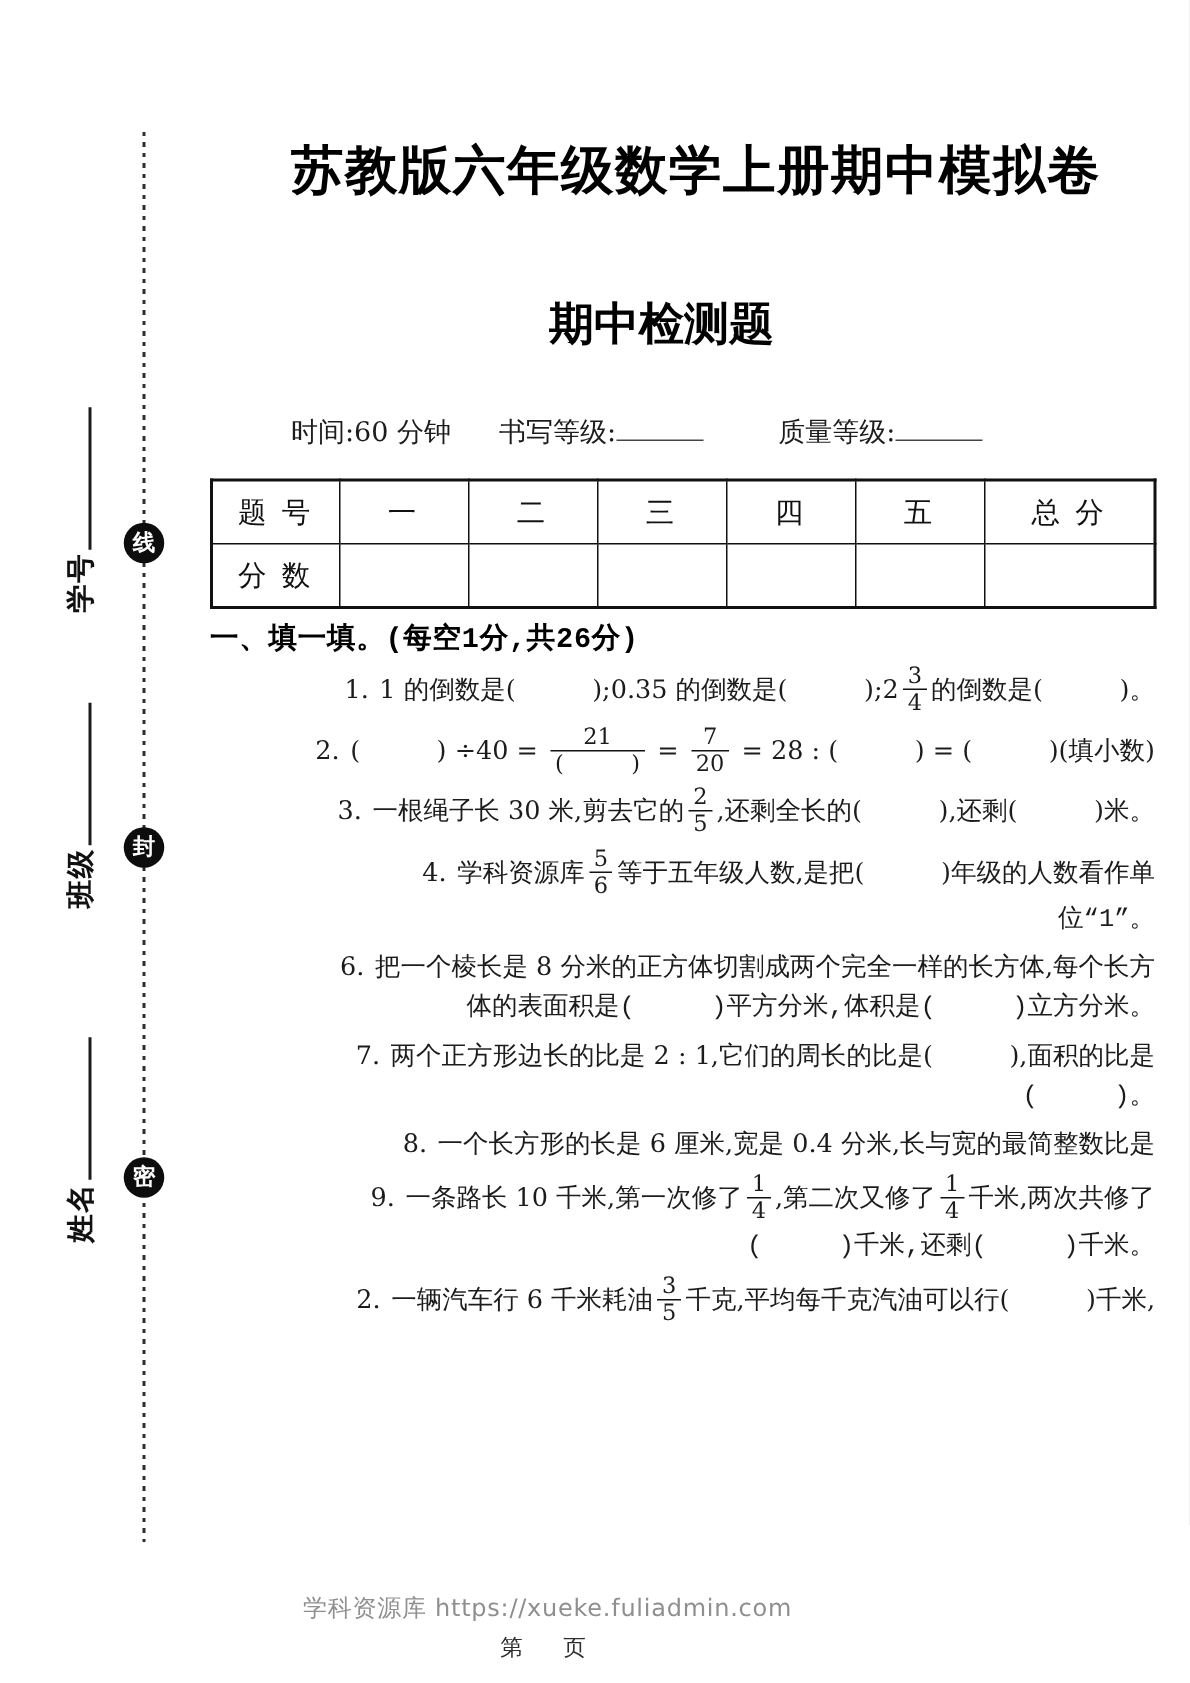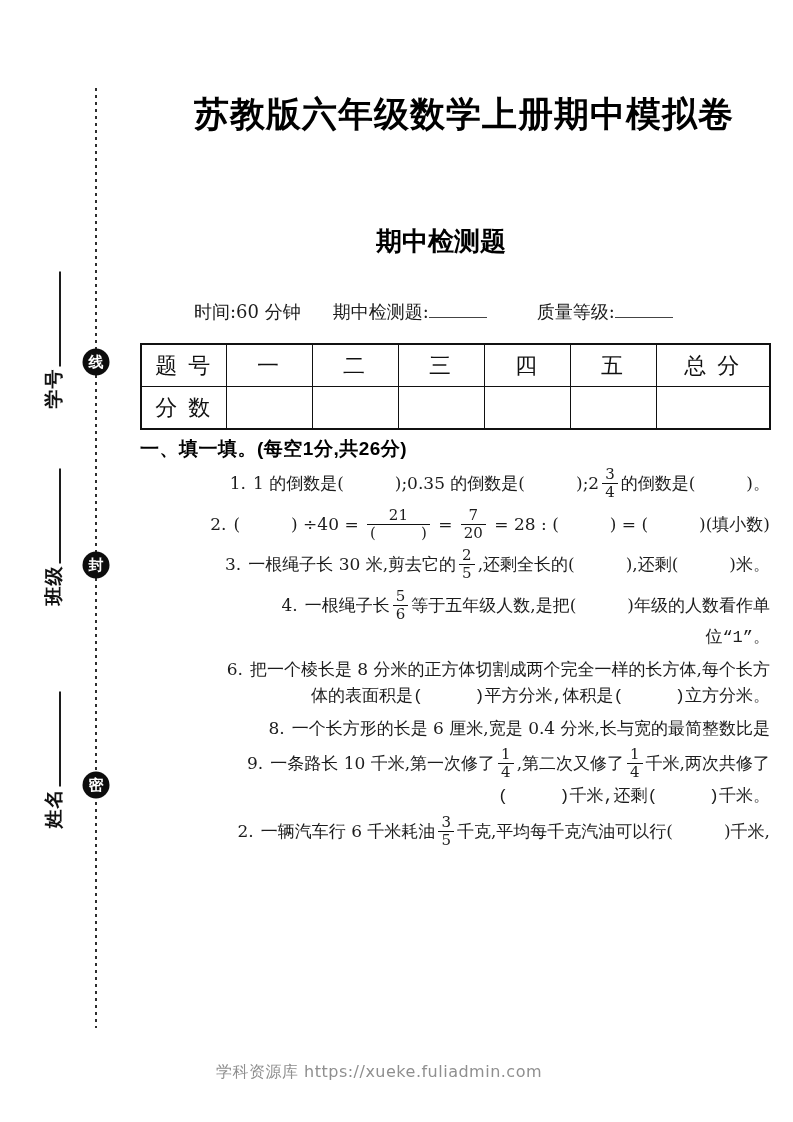--- a/index.html
+++ b/index.html
@@ -31,56 +31,56 @@
   #seal-circles .seal-circle:nth-of-type(2){top:565px;}
   #seal-circles .seal-circle:nth-of-type(3){top:785px;}
   
   .main{position:absolute;left:140px;top:0;width:630px;display:flow-root;}
   .page-title{
     margin:92px 36px 0 0;text-align:right;font-size:35px;line-height:44px;
     font-weight:900;letter-spacing:1px;color:#000;
     font-family:"DejaVu Sans","Liberation Sans",sans-serif;
   }
   .exam-subtitle{
-    margin:86px 28px 0 0;text-align:center;font-size:26px;line-height:38px;
+    margin:62px 28px 0 0;text-align:center;font-size:30px;line-height:38px;
     font-weight:700;color:#000;
   }
   .info-row{margin:40px 0 0 54px;height:26px;font-size:18px;white-space:nowrap;}
   .info-gap1{display:inline-block;width:32px;}
   .info-gap2{display:inline-block;width:50px;}
   .blank-line{display:inline-block;width:58px;height:15px;border-bottom:1px solid #444;}
   
   .score-table{
     margin-top:17px;width:628px;border-collapse:collapse;table-layout:fixed;
     border:2px solid #111;
   }
   .score-table td{
     border:1px solid #111;height:39px;text-align:center;vertical-align:middle;
-    font-size:22px;letter-spacing:2px;color:#111;
+    font-size:19px;letter-spacing:2px;color:#111;
   }
   col.c-first{width:85px;} col.c-mid{width:86px;} col.c-last{width:114px;}
   
   .section-title{
     margin-top:6px;font-size:19px;font-weight:700;color:#000;
-    font-family:Liberation Sans, sans-serif;letter-spacing:.5px;
+    font-family:Liberation Mono, monospace;letter-spacing:.5px;
   }
   .questions{margin-top:5px;padding-left:14px;font-size:17px;}
   .q{margin-bottom:5px;text-align:right;}
   .q-line{white-space:nowrap;line-height:27px;min-height:27px;}
   .q-line.cont{padding-left:30px;font-family:Liberation Mono, monospace;}
   .q-num{margin-right:7px;}
   .frac{
     display:inline-flex;flex-direction:column;align-items:center;
     vertical-align:middle;margin:0 3px;line-height:1.15;font-size:15px;
     position:relative;top:-1px;
   }
   .frac .fn{padding:0 3px;}
   .frac .fd{border-top:1.5px solid #111;padding:0 3px;}
   
-  .footer{position:absolute;left:0;top:1062px;width:730px;text-align:center;margin-left:14px;}
+  .footer{position:absolute;left:0;top:1062px;width:730px;text-align:center;}
   .footer .source{
     font-size:16px;color:#8f8f8f;letter-spacing:.5px;
     font-family:"DejaVu Sans","Liberation Sans",sans-serif;
   }
   .footer .page-num{margin-top:6px;font-size:15px;color:#2e2e2e;letter-spacing:6px;}
 </style>
 </head>
 <body>
 
 <div class="page">
@@ -94,21 +94,21 @@
   <div id="seal-circles">
       <div class="seal-circle">线</div>
       <div class="seal-circle">封</div>
       <div class="seal-circle">密</div>
     </div>
 
   <div class="main">
     <div class="page-title">苏教版六年级数学上册期中模拟卷</div>
     <div class="exam-subtitle">期中检测题</div>
 
-    <div class="info-row"><span>时间:60 分钟</span><span class="info-gap1"></span><span>期中检测题:</span><span class="blank-line"></span><span class="info-gap2"></span><span>质量等级:</span><span class="blank-line"></span></div>
+    <div class="info-row"><span>时间:60 分钟</span><span class="info-gap1"></span><span>书写等级:</span><span class="blank-line"></span><span class="info-gap2"></span><span>质量等级:</span><span class="blank-line"></span></div>
 
     <table class="score-table">
       <colgroup>
         <col class="c-first">
           <col class="c-mid">
           <col class="c-mid">
           <col class="c-mid">
         <col class="c-mid">
           <col class="c-mid">
           <col class="c-last">
@@ -152,29 +152,33 @@
               <span class="fd">20</span>
             </span><span> = 28 : (　　　) = (　　　)(填小数)</span></div>
         </div>
         <div class="q">
           <div class="q-line"><span class="q-num">3.</span><span>一根绳子长 30 米,剪去它的</span><span class="frac">
               <span class="fn">2</span>
               <span class="fd">5</span>
             </span><span>,还剩全长的(　　　),还剩(　　　)米。</span></div>
         </div>
         <div class="q">
-          <div class="q-line"><span class="q-num">4.</span><span>一根绳子长</span><span class="frac">
+          <div class="q-line"><span class="q-num">4.</span><span>学科资源库</span><span class="frac">
               <span class="fn">5</span>
               <span class="fd">6</span>
             </span><span>等于五年级人数,是把(　　　)年级的人数看作单</span></div>
           <div class="q-line cont"><span>位“1”。</span></div>
         </div>
         <div class="q">
           <div class="q-line"><span class="q-num">6.</span><span>把一个棱长是 8 分米的正方体切割成两个完全一样的长方体,每个长方</span></div>
           <div class="q-line cont"><span>体的表面积是(　　　)平方分米,体积是(　　　)立方分米。</span></div>
+        </div>
+        <div class="q">
+          <div class="q-line"><span class="q-num">7.</span><span>两个正方形边长的比是 2 : 1,它们的周长的比是(　　　),面积的比是</span></div>
+          <div class="q-line cont"><span>(　　　)。</span></div>
         </div>
         <div class="q">
           <div class="q-line"><span class="q-num">8.</span><span>一个长方形的长是 6 厘米,宽是 0.4 分米,长与宽的最简整数比是</span></div>
         </div>
         <div class="q">
           <div class="q-line"><span class="q-num">9.</span><span>一条路长 10 千米,第一次修了</span><span class="frac">
               <span class="fn">1</span>
               <span class="fd">4</span>
             </span><span>,第二次又修了</span><span class="frac">
               <span class="fn">1</span>
@@ -186,15 +190,16 @@
           <div class="q-line"><span class="q-num">2.</span><span>一辆汽车行 6 千米耗油</span><span class="frac">
               <span class="fn">3</span>
               <span class="fd">5</span>
             </span><span>千克,平均每千克汽油可以行(　　　)千米,</span></div>
         </div>
       </div>
   </div>
 
   <div class="footer">
     <div class="source">学科资源库 https://xueke.fuliadmin.com</div>
+    <div class="page-num">第　页</div>
   </div>
 
 </div>
 
 </body></html>

